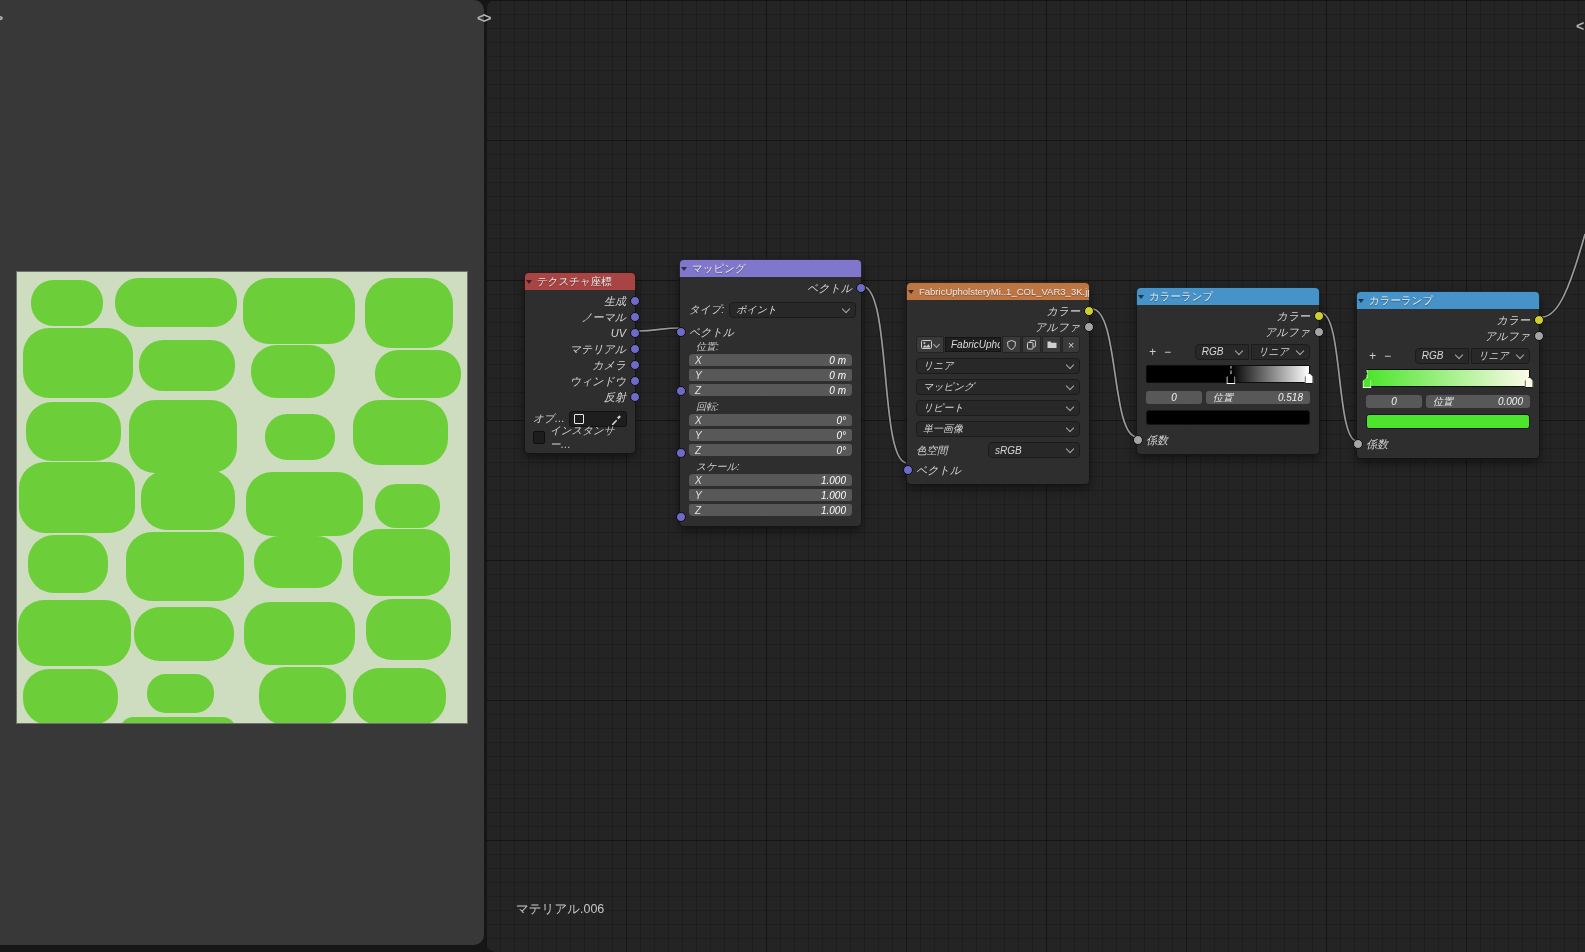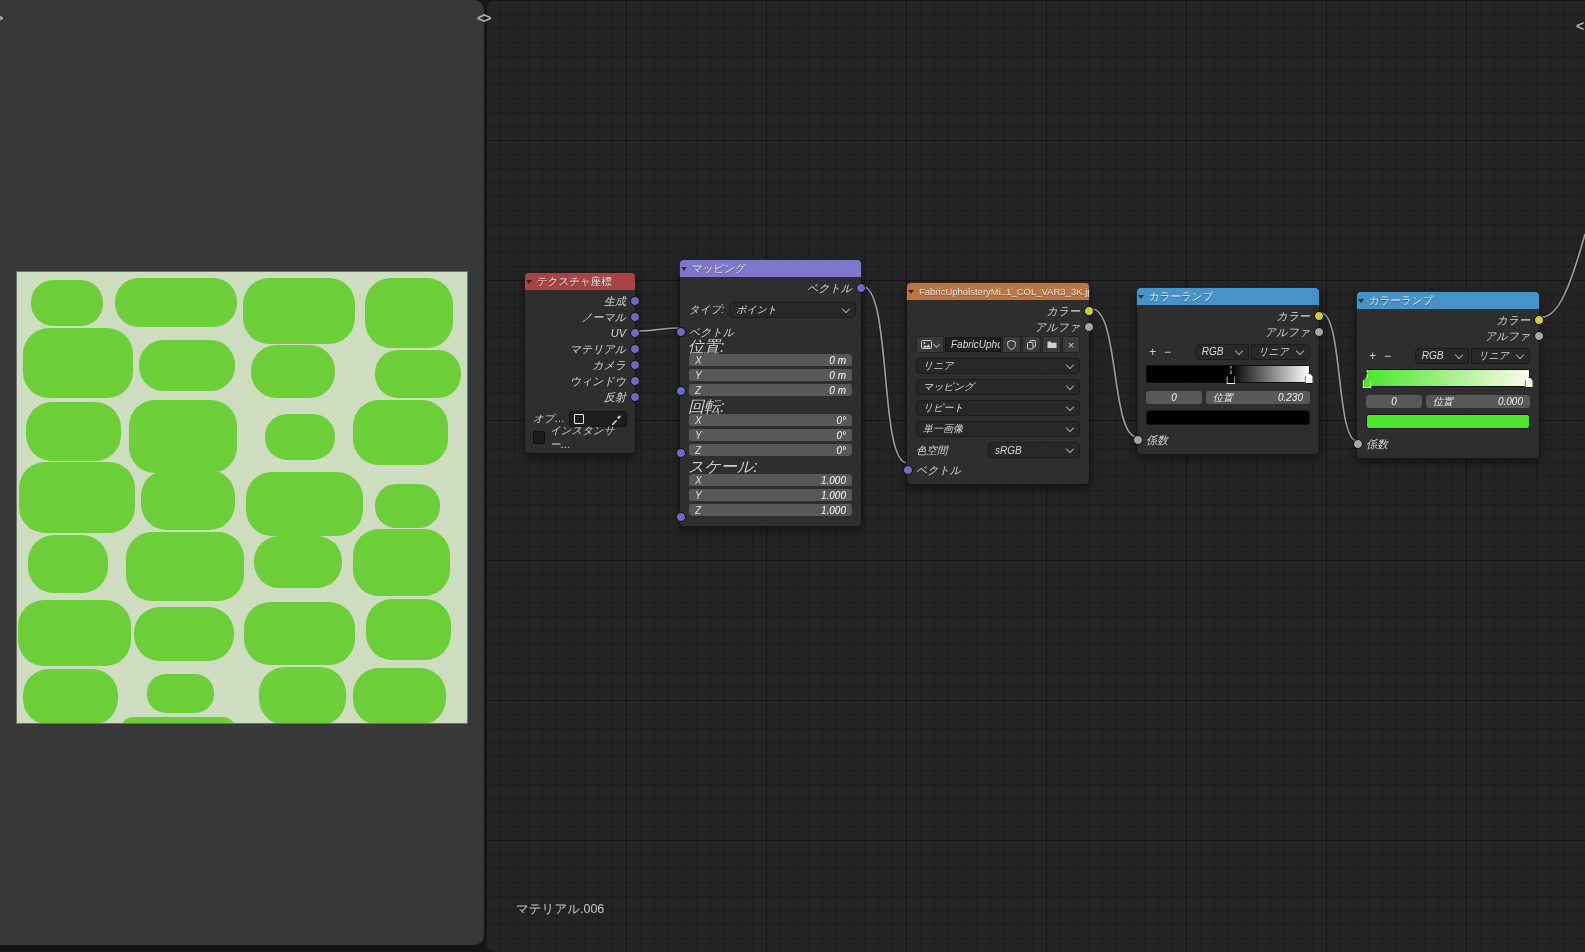--- a/index.html
+++ b/index.html
@@ -30,21 +30,21 @@
     border:1px solid rgba(15,15,15,.8);border-bottom:none;cursor:pointer;}
   .tri{width:0;height:0;border-left:3.5px solid transparent;border-right:3.5px solid transparent;border-top:4.5px solid rgba(20,20,20,.75);flex:0 0 auto;}
   .node-body{position:relative;background:rgba(47,47,47,.96);border:1px solid rgba(15,15,15,.8);border-top:none;border-radius:0 0 5px 5px;padding:3px 0 6px 0;font-style:italic;}
   .row{position:relative;height:16px;display:flex;align-items:center;padding:0 9px;}
   .row.out{justify-content:flex-end;}
   .row.in{justify-content:flex-start;}
   .sock{position:absolute;width:8px;height:8px;border-radius:50%;border:1px solid #0e0e0e;top:50%;transform:translateY(-50%);z-index:4;cursor:crosshair;}
   .sock.r{right:-4.5px;} .sock.l{left:-4.5px;}
   .sock.purple{background:#6e6ac8;} .sock.yellow{background:#cfcf2e;} .sock.gray{background:#a5a5a5;}
   .sock.abs-l{left:-4.5px;transform:none;}
-  .sublabel{height:14px;display:flex;align-items:center;padding:0 8px;font-size:16px;color:#cfcfcf;}
+  .sublabel{height:14px;display:flex;align-items:center;padding:0 16px;font-size:10px;color:#cfcfcf;}
   
   .slider{height:12px;margin:0 9px 3px 9px;background:#585858;border-radius:2px;display:flex;align-items:center;
     justify-content:space-between;padding:0 6px;font-size:10px;color:#f0f0f0;cursor:ew-resize;}
   .slider .k{color:#e2e2e2;} .slider .v{color:#fdfdfd;}
   .slider.first{border-radius:4px 4px 2px 2px;} .slider.last{border-radius:2px 2px 4px 4px;margin-bottom:4px;}
   
   .dd{height:14px;background:#282828;border:1px solid #1c1c1c;border-radius:4px;display:flex;align-items:center;
     justify-content:space-between;padding:0 6px;font-size:10px;color:#d8d8d8;cursor:pointer;}
   .dd .chev{width:5px;height:5px;border-right:1.4px solid #aaa;border-bottom:1.4px solid #aaa;transform:rotate(45deg);margin-top:-2px;flex:0 0 auto;}
   .dd-row{margin:0 9px 5px 9px;}
@@ -375,21 +375,21 @@
     <div class="ramp-bar-wrap">
         <div class="ramp-bar" style="position: absolute; inset: 0px; background: linear-gradient(to right, rgb(0, 0, 0) 0%, rgb(0, 0, 0) 51.8%, rgb(255, 255, 255) 100%);"></div>
         <span class="ramp-dash" style="left: 51.8%;"></span>
         <span class="ramp-handle sel" style="left: 51.8%; background: rgb(0, 0, 0);"></span>
         <span class="ramp-handle" style="left: 100%; background: rgb(255, 255, 255);"></span>
       </div>
     <div class="fields-row">
       <div class="numfield">0</div>
       <div class="posfield">
         <span>位置</span>
-          <span>0.230</span>
+          <span>0.518</span>
       </div>
     </div>
     <div class="swatch" style="background: rgb(0, 0, 0);"></div>
     <div class="row in">
         <span class="sock l gray"></span>
         <span>係数</span>
       </div>
   </div>
 </div>
 

